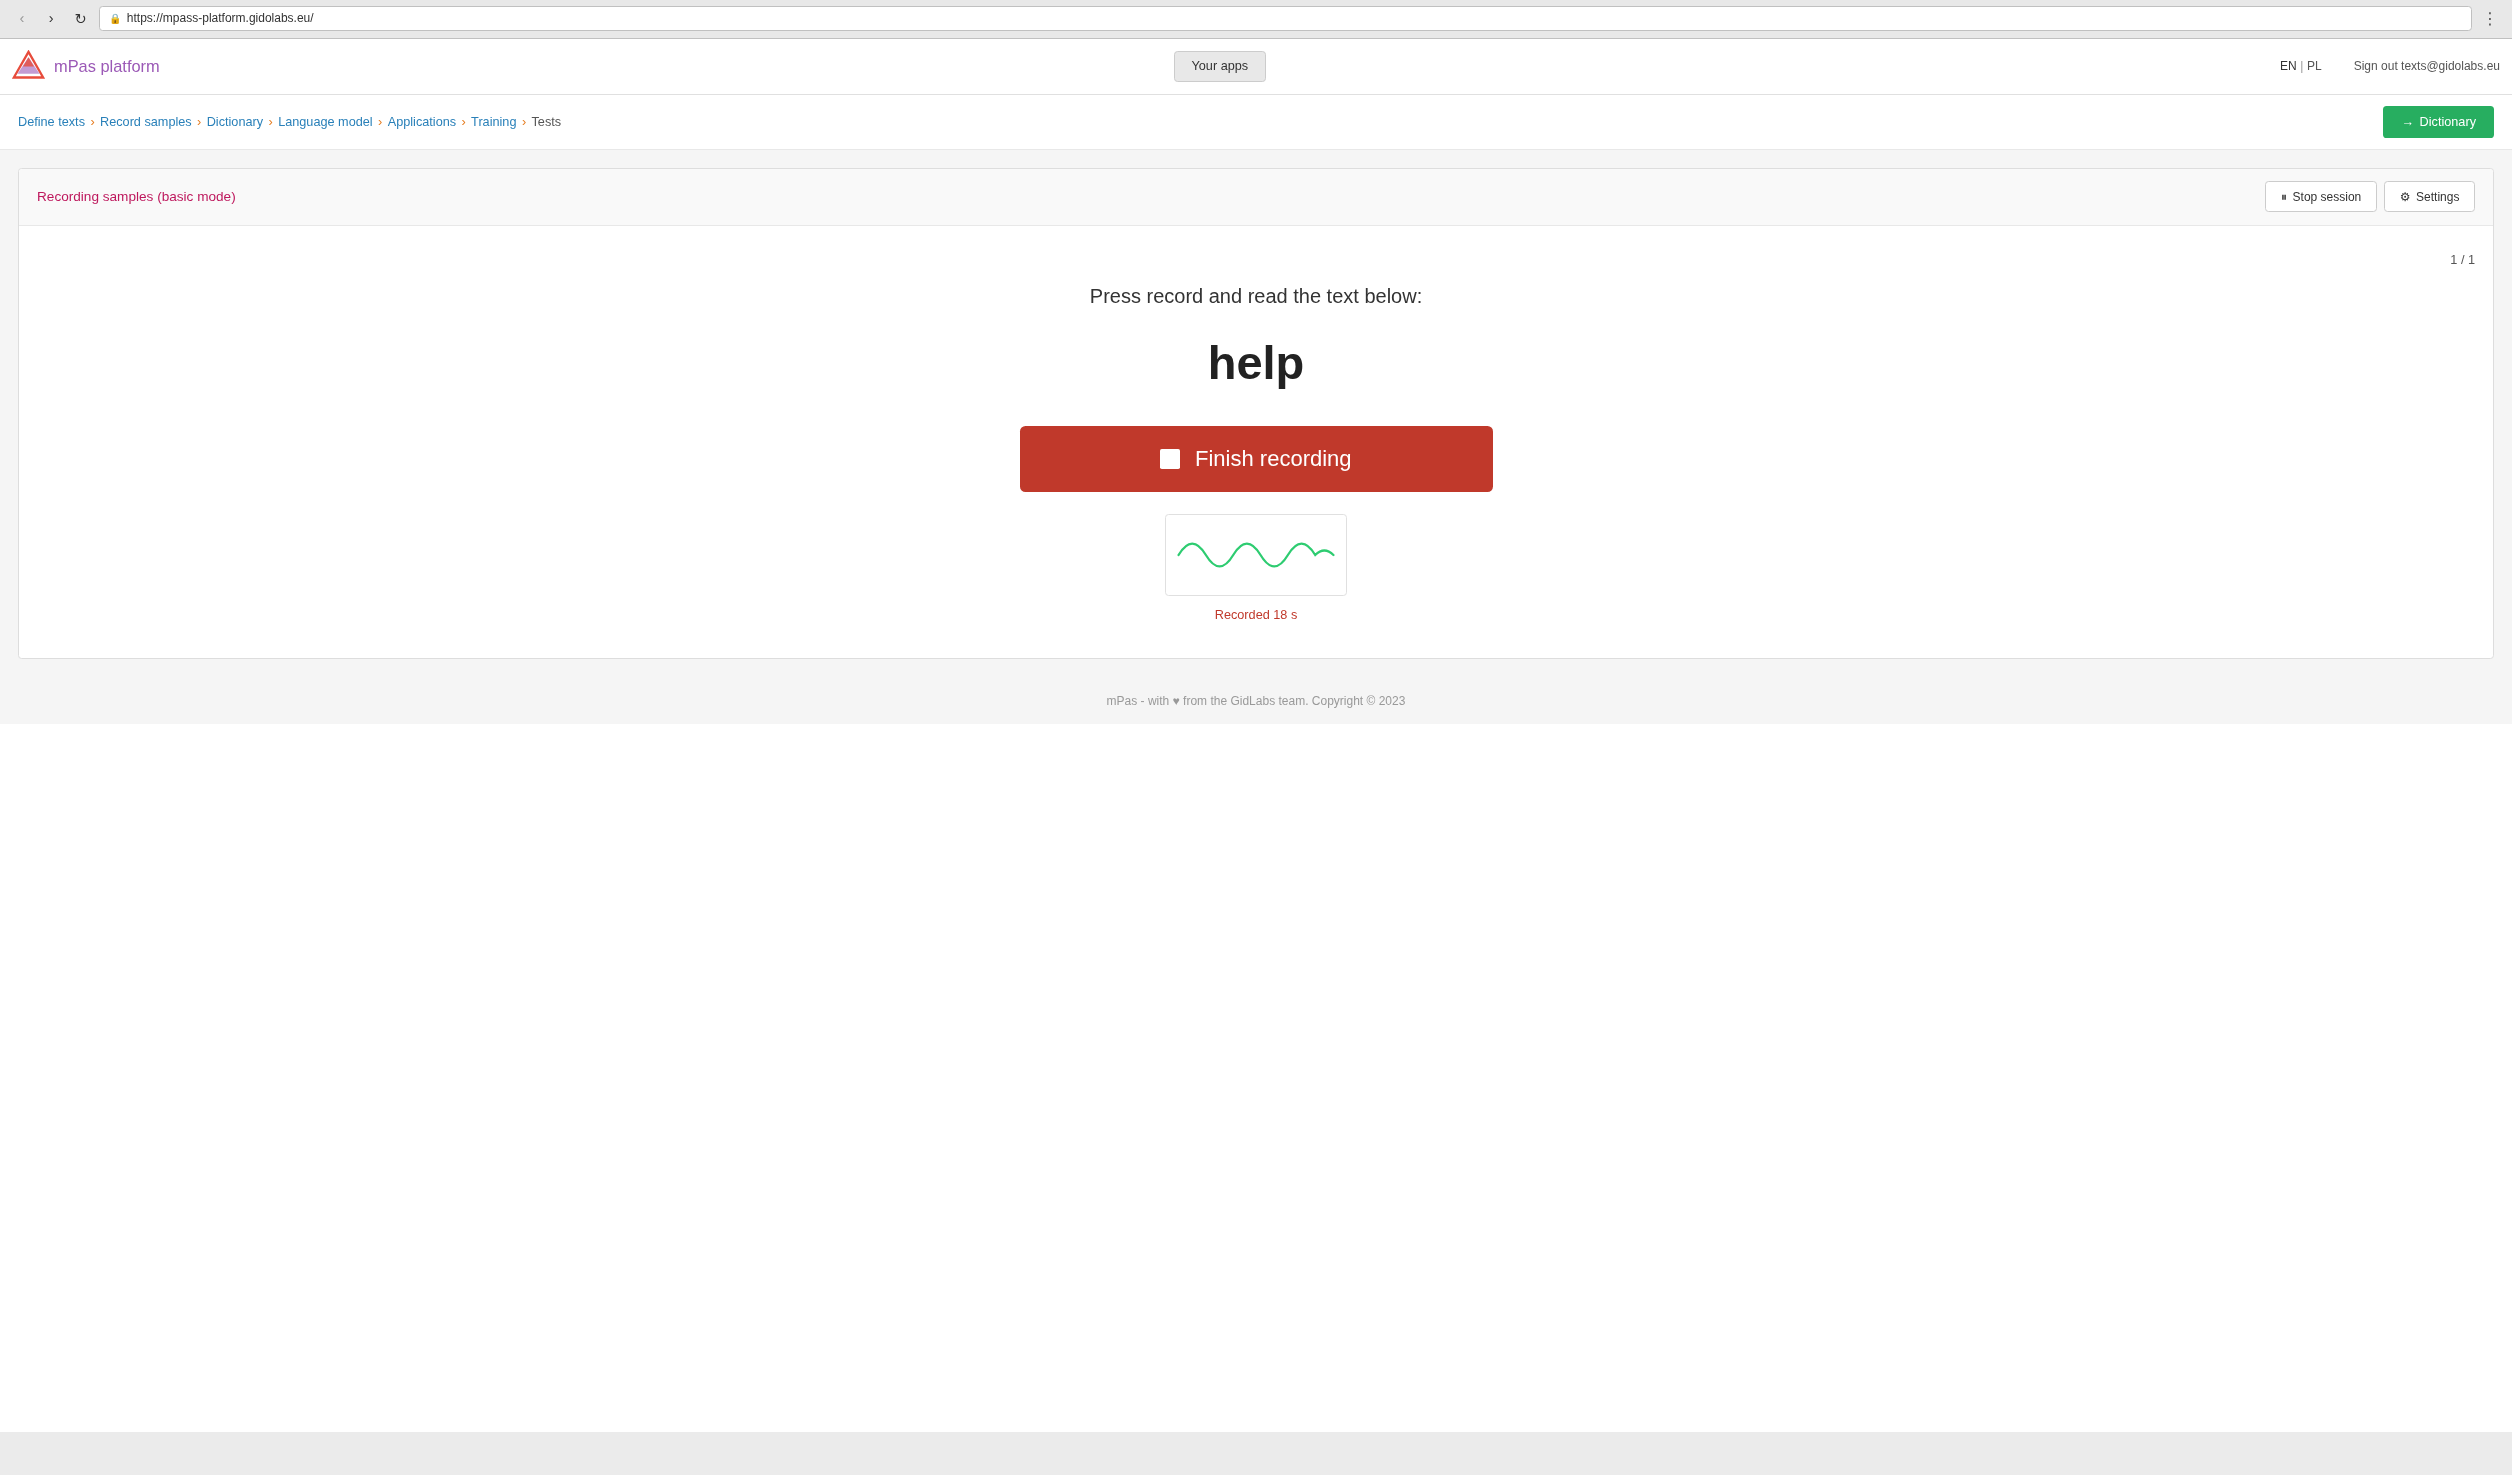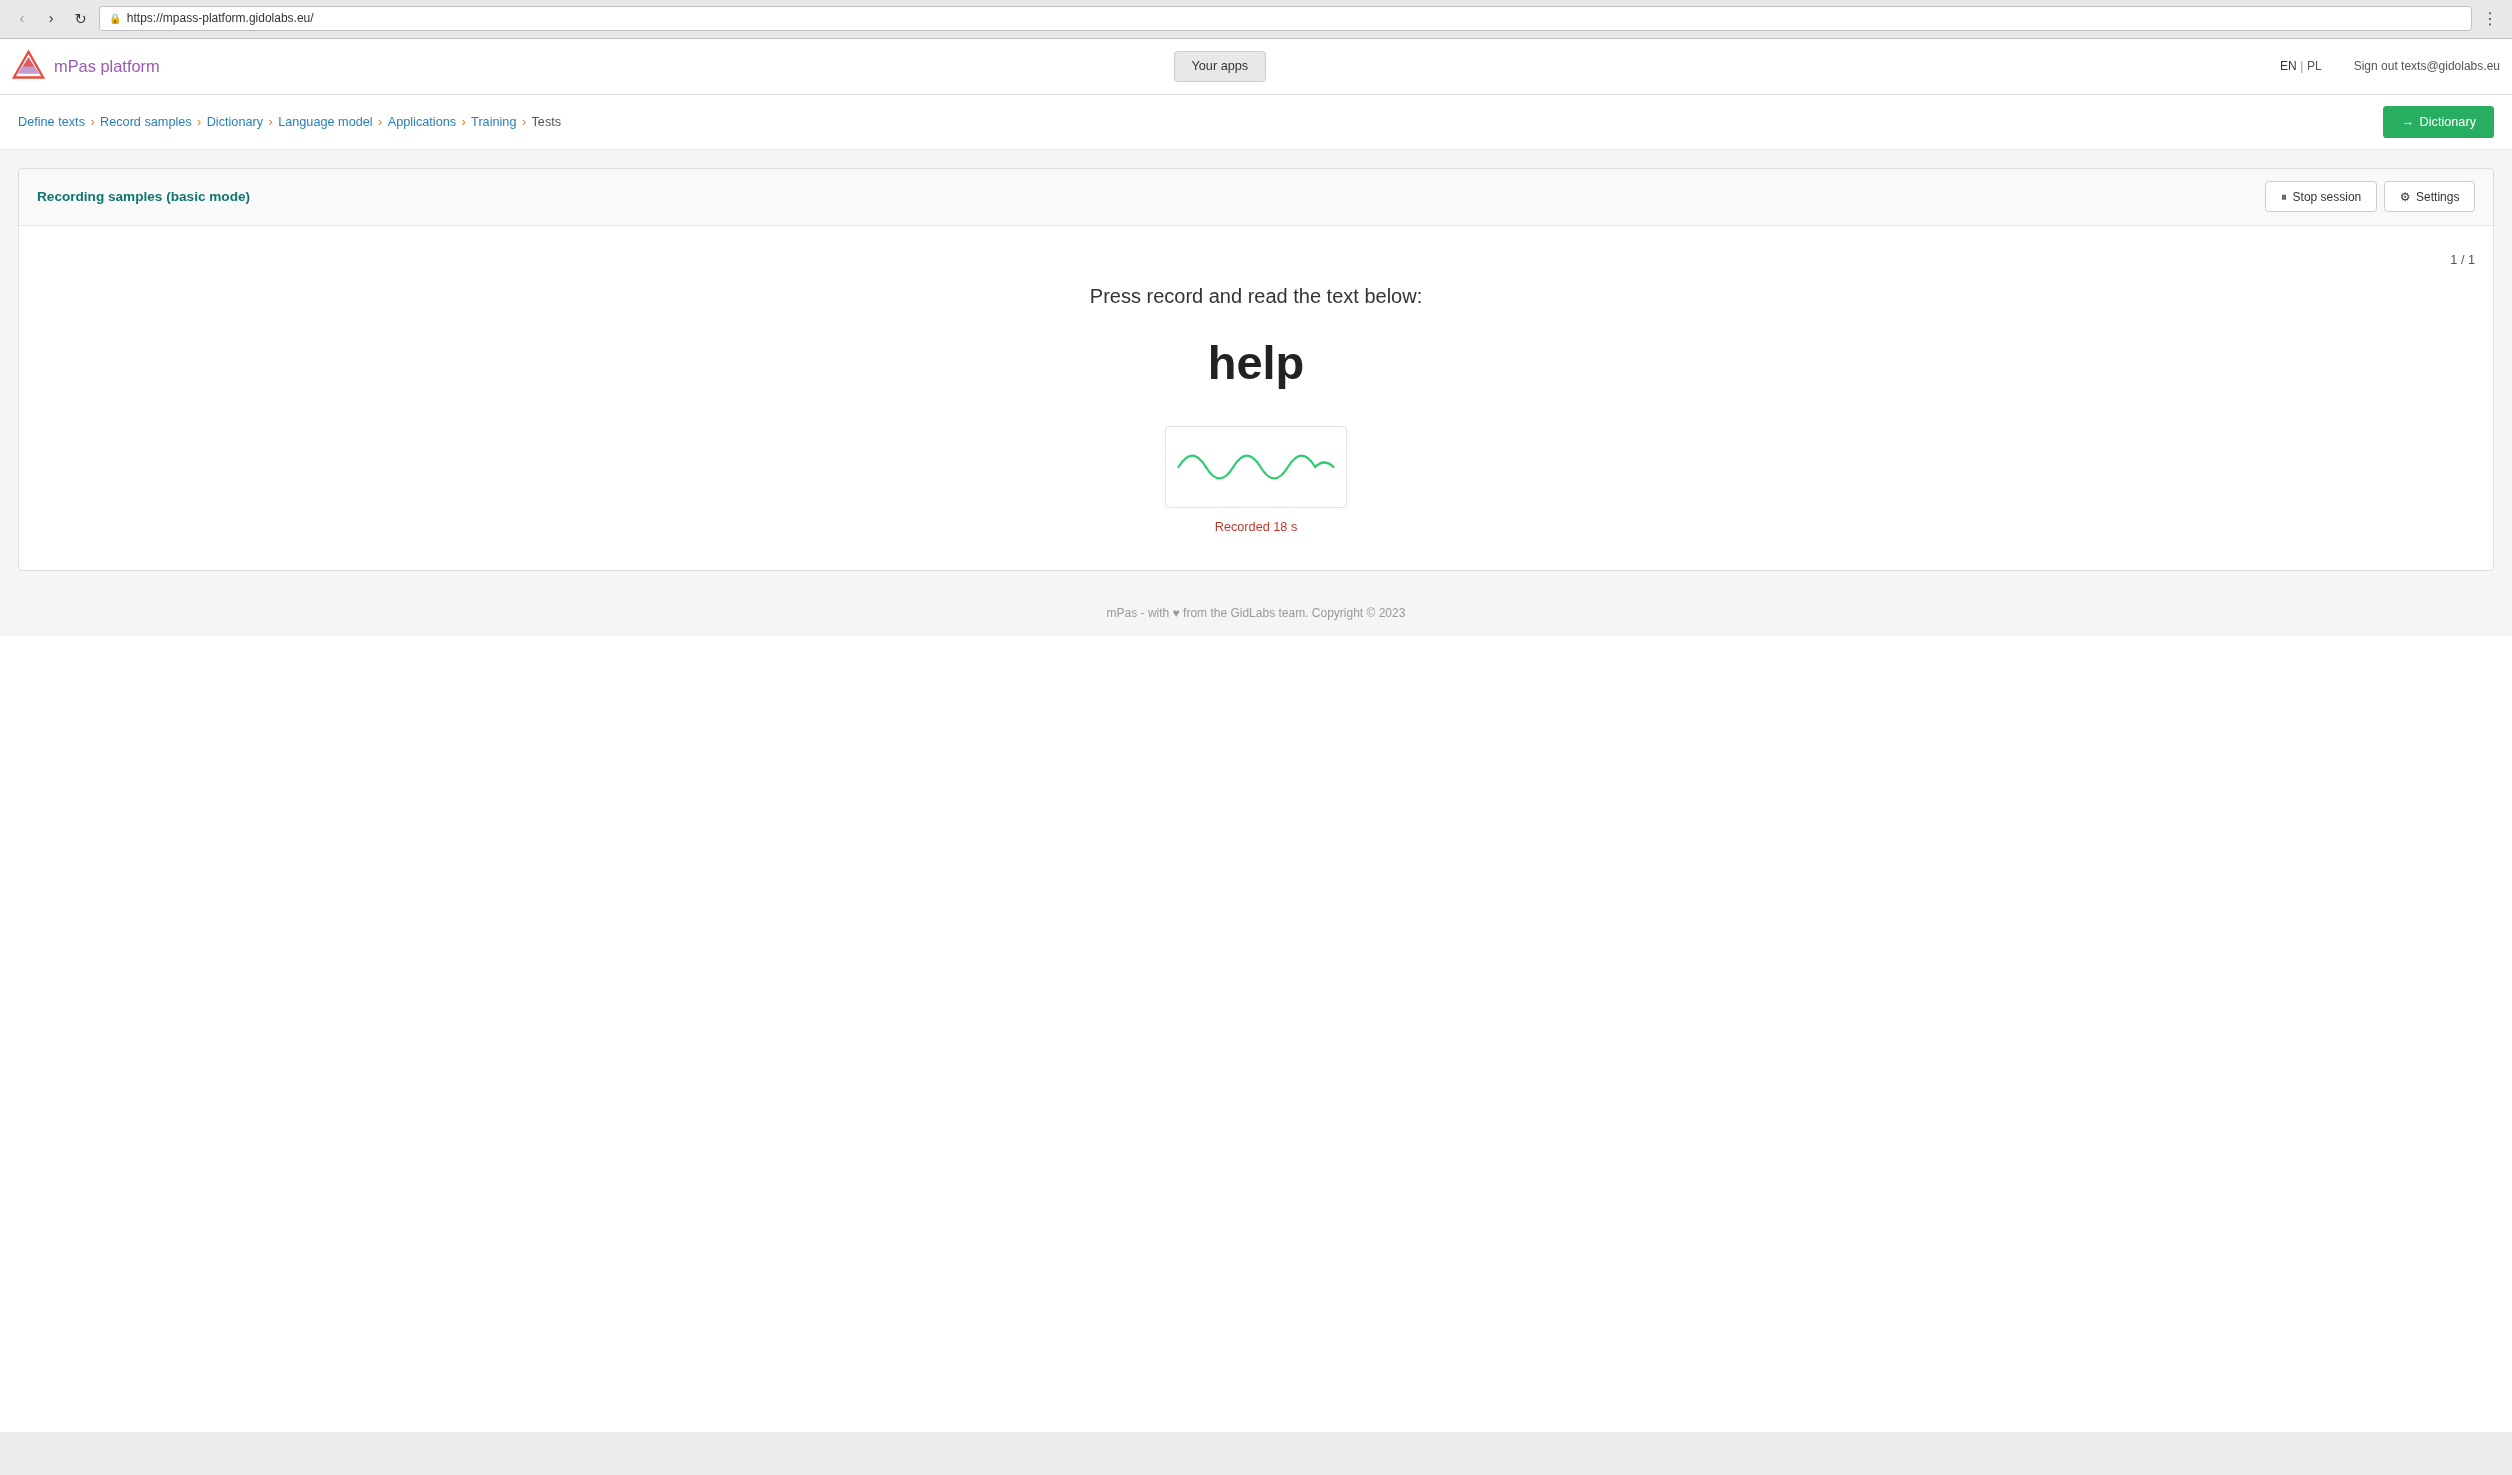--- a/index.html
+++ b/index.html
@@ -46,21 +46,21 @@
     .breadcrumb-items { display: flex; align-items: center; gap: 3.6px; flex-wrap: wrap; }
     .breadcrumb-item { color: #2980b9; font-size: 12.7px; cursor: pointer; text-decoration: none; }
     .breadcrumb-item.active { color: #555; cursor: default; }
     .breadcrumb-sep { color: #e67e22; font-size: 12.7px; margin: 0 1.8px; }
     .dictionary-btn { background: #27ae60; color: white; border: none; border-radius: 3.6px; padding: 9px 18px; font-size: 12.7px; cursor: pointer; display: flex; align-items: center; gap: 5.5px; }
 
     
     .main-content { padding: 18px; background: #f5f5f5; }
     .recording-panel { background: white; border: 0.9px solid #ddd; border-radius: 3.6px; }
     .recording-panel-header { display: flex; align-items: center; justify-content: space-between; padding: 12.7px 18px; border-bottom: 0.9px solid #e8e8e8; background: #f9f9f9; border-radius: 3.6px 3.6px 0 0; }
-    .recording-panel-title { font-size: 13.6px; color: #0f766e; font-weight: 700; }
+    .recording-panel-title { font-size: 13.6px; color: #be185d; font-weight: 400; }
     .panel-header-actions { display: flex; gap: 7.3px; }
     .stop-session-btn { background: white; border: 0.9px solid #ccc; border-radius: 3.6px; padding: 7.3px 14.6px; font-size: 12px; color: #333; cursor: pointer; display: flex; align-items: center; gap: 5.5px; }
     .settings-btn { background: white; border: 0.9px solid #ccc; border-radius: 3.6px; padding: 7.3px 14.6px; font-size: 12px; color: #333; cursor: pointer; display: flex; align-items: center; gap: 5.5px; }
 
     
     .recording-body { padding: 27px 18px 36px; display: flex; flex-direction: column; align-items: center; }
     .page-counter { align-self: flex-end; font-size: 12.7px; color: #555; margin-bottom: 18px; }
     .instruction-text { font-size: 20px; color: #333; margin-bottom: 27px; font-weight: 400; }
     .word-to-read { font-size: 47px; font-weight: 700; color: #222; margin-bottom: 36px; }
     .finish-recording-btn { background: #c0392b; border: none; border-radius: 5.5px; color: white; font-size: 22px; padding: 20px 0; width: 473px; cursor: pointer; display: flex; align-items: center; justify-content: center; gap: 14.6px; margin-bottom: 22px; }
@@ -146,20 +146,24 @@
           <button class="settings-btn">
             <span>⚙</span>
             <span>Settings</span>
           </button>
         </div>
       </div>
       <div class="recording-body">
         <div class="page-counter">1 / 1</div>
         <div class="instruction-text">Press record and read the text below:</div>
         <div class="word-to-read">help</div>
+        <button class="finish-recording-btn">
+          <div class="stop-icon"></div>
+          <span>Finish recording</span>
+        </button>
         <div class="waveform-container">
           <svg class="waveform-svg" viewBox="0 0 180 70">
             <path d="M5,35 Q20,10 35,35 Q50,60 65,35 Q80,10 95,35 Q110,60 125,35 Q140,10 155,35 Q165,25 175,35" fill="none" stroke="#2ecc71" stroke-width="2.5" stroke-linecap="round"></path>
           </svg>
         </div>
         <div class="recorded-time">Recorded 18 s</div>
       </div>
     </div>
   </div>
 

